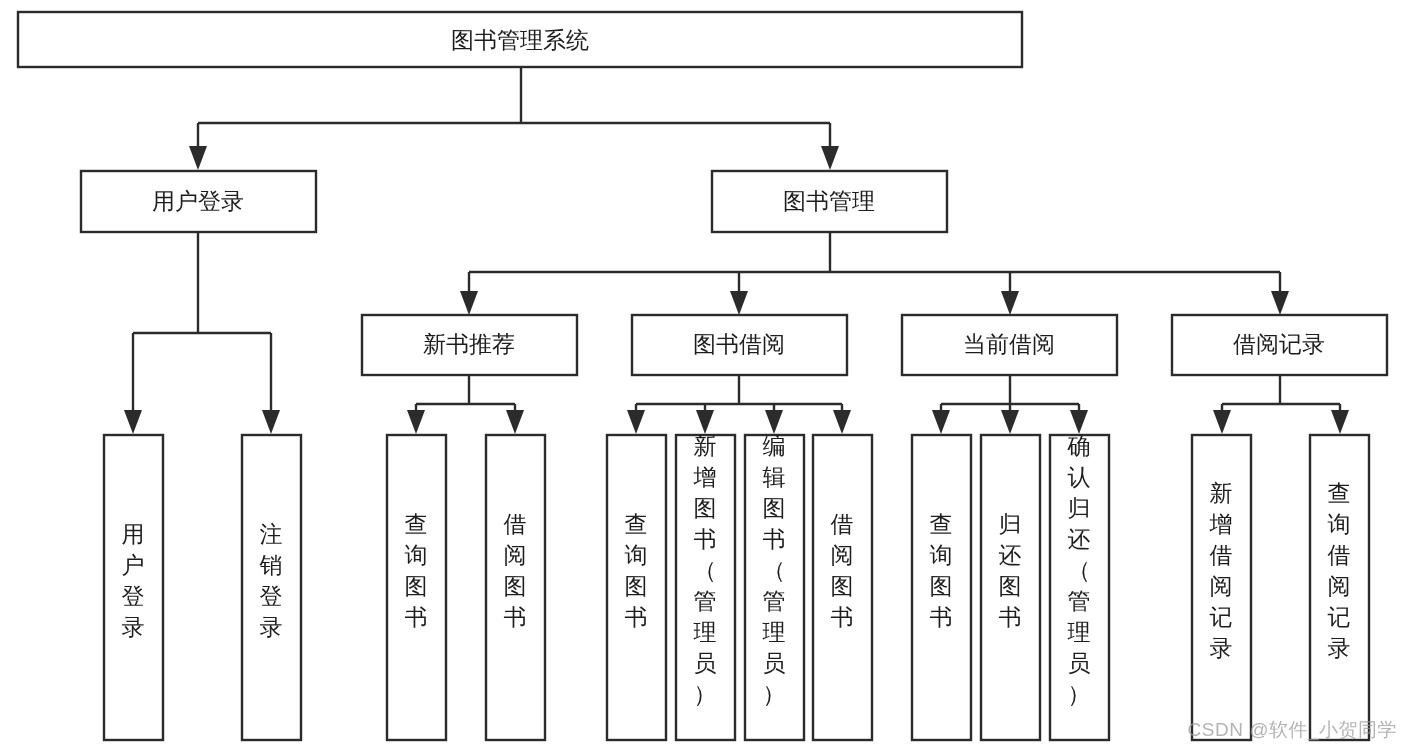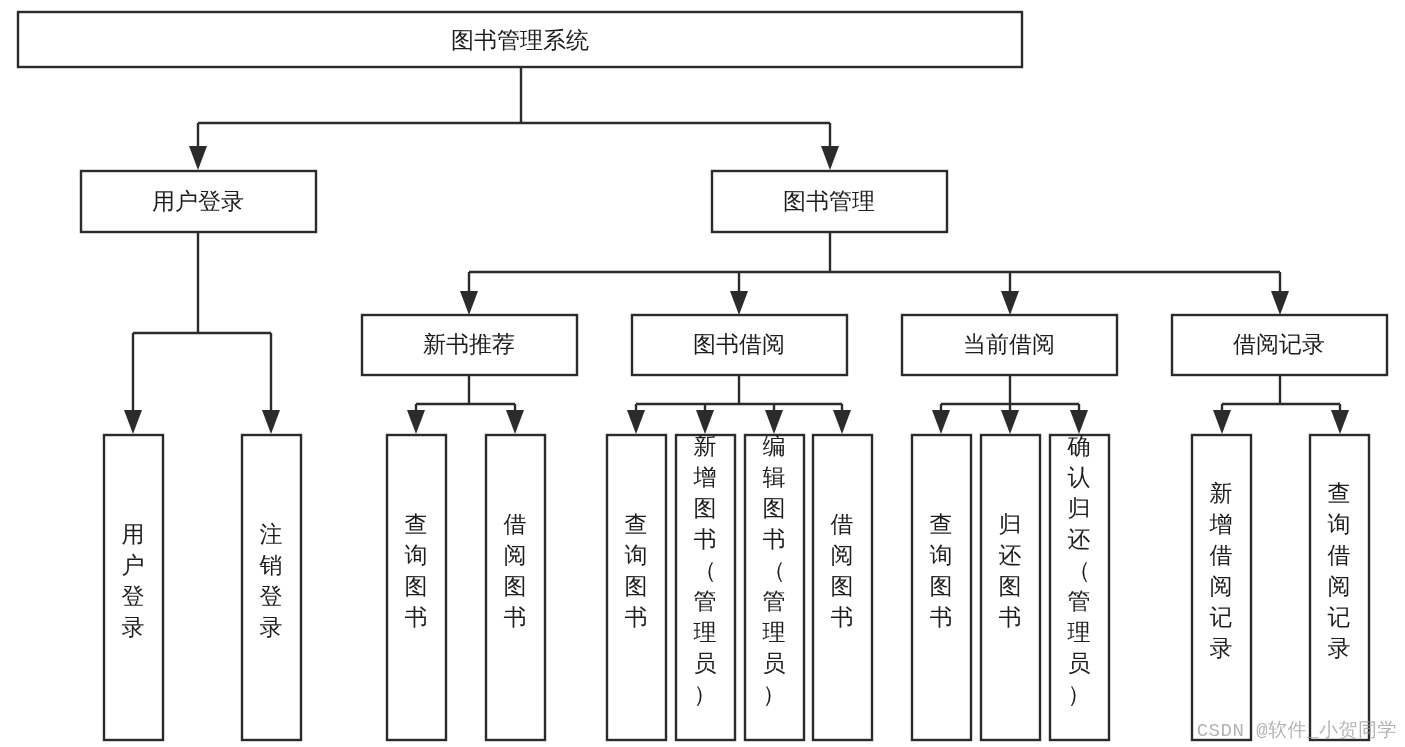--- a/index.html
+++ b/index.html
@@ -15,21 +15,21 @@
   .box-label{
     font-family:"DejaVu Sans","Liberation Sans",sans-serif;
     font-size:23px;fill:#1d1d1d;text-anchor:middle;dominant-baseline:middle;
   }
   .leaf-label{
     font-family:"DejaVu Sans","Liberation Sans",sans-serif;
     font-size:23px;fill:#1d1d1d;text-anchor:middle;
   }
   .watermark{
     position:absolute;right:8px;bottom:4px;
-    font-family:Liberation Mono, monospace;
+    font-family:Liberation Sans, sans-serif;
     font-size:19px;color:#9a9a9a;opacity:.75;white-space:nowrap;
     letter-spacing:.5px;pointer-events:none;
   }
 </style>
 </head>
 <body>
 
 <svg id="diagram" viewBox="0 0 1405 747" xmlns="http://www.w3.org/2000/svg">
 
   <defs>

